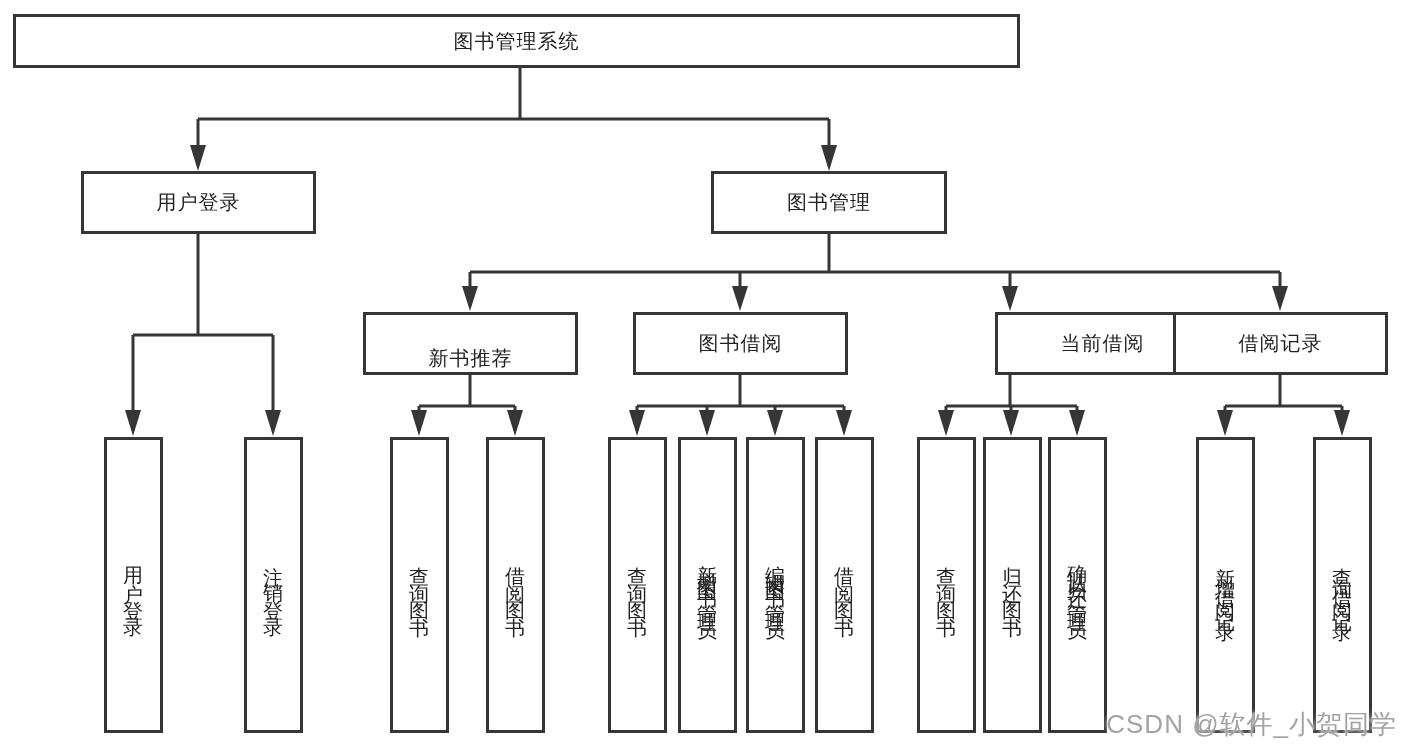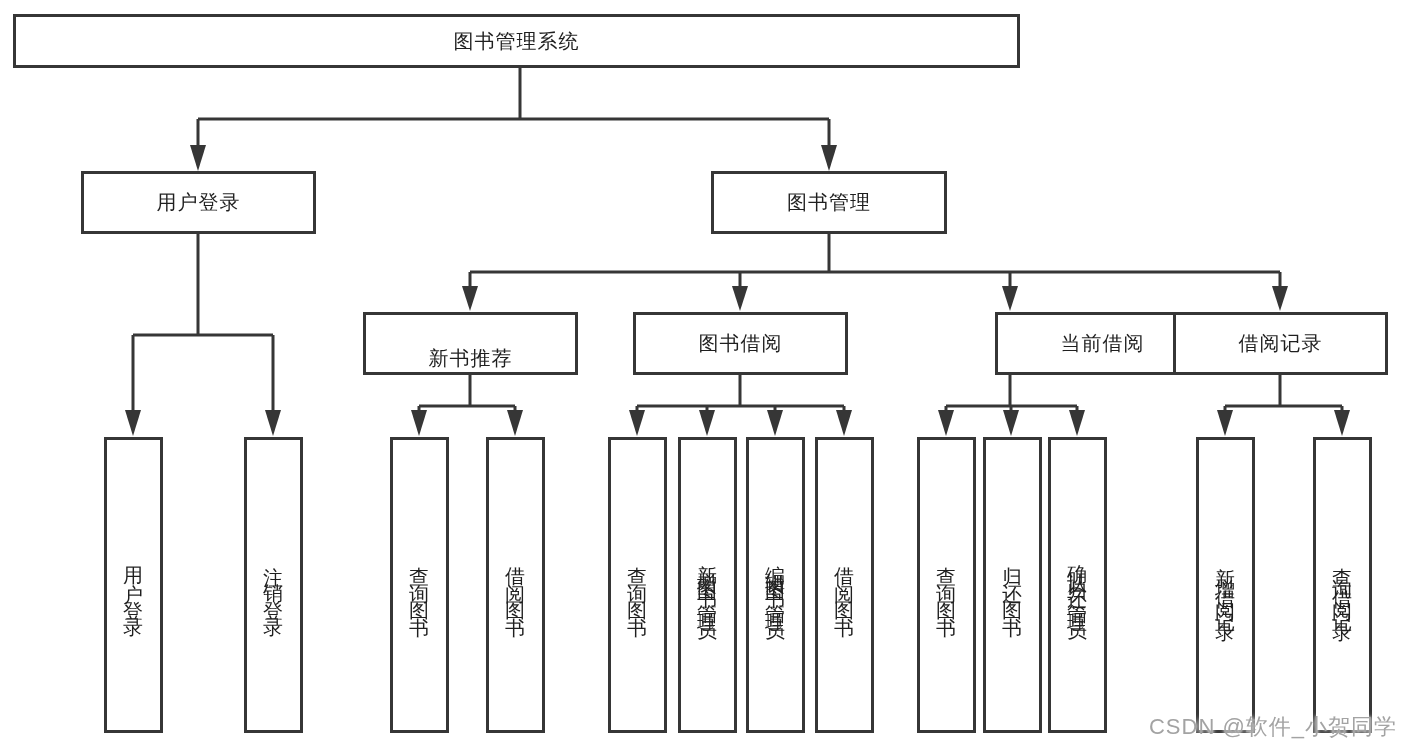--- a/index.html
+++ b/index.html
@@ -42,21 +42,21 @@
     white-space:nowrap;
   }
   .leaf .vtext.ls-wide{letter-spacing:17px;}
   .leaf .vtext.ls-med{letter-spacing:11px;}
   .lvl2{top:171px;height:63px;}
   .lvl3{top:312px;height:63px;width:215px;}
   .watermark{
     position:absolute;
     right:8px;bottom:5px;
     color:var(--wm);
-    font-size:22px;
+    font-size:26px;
     letter-spacing:1px;
     z-index:5;
     text-shadow:0 0 3px #ffffff,0 0 6px #ffffff;
   }
 </style>
 </head>
 <body>
 
 <div class="stage">
 

